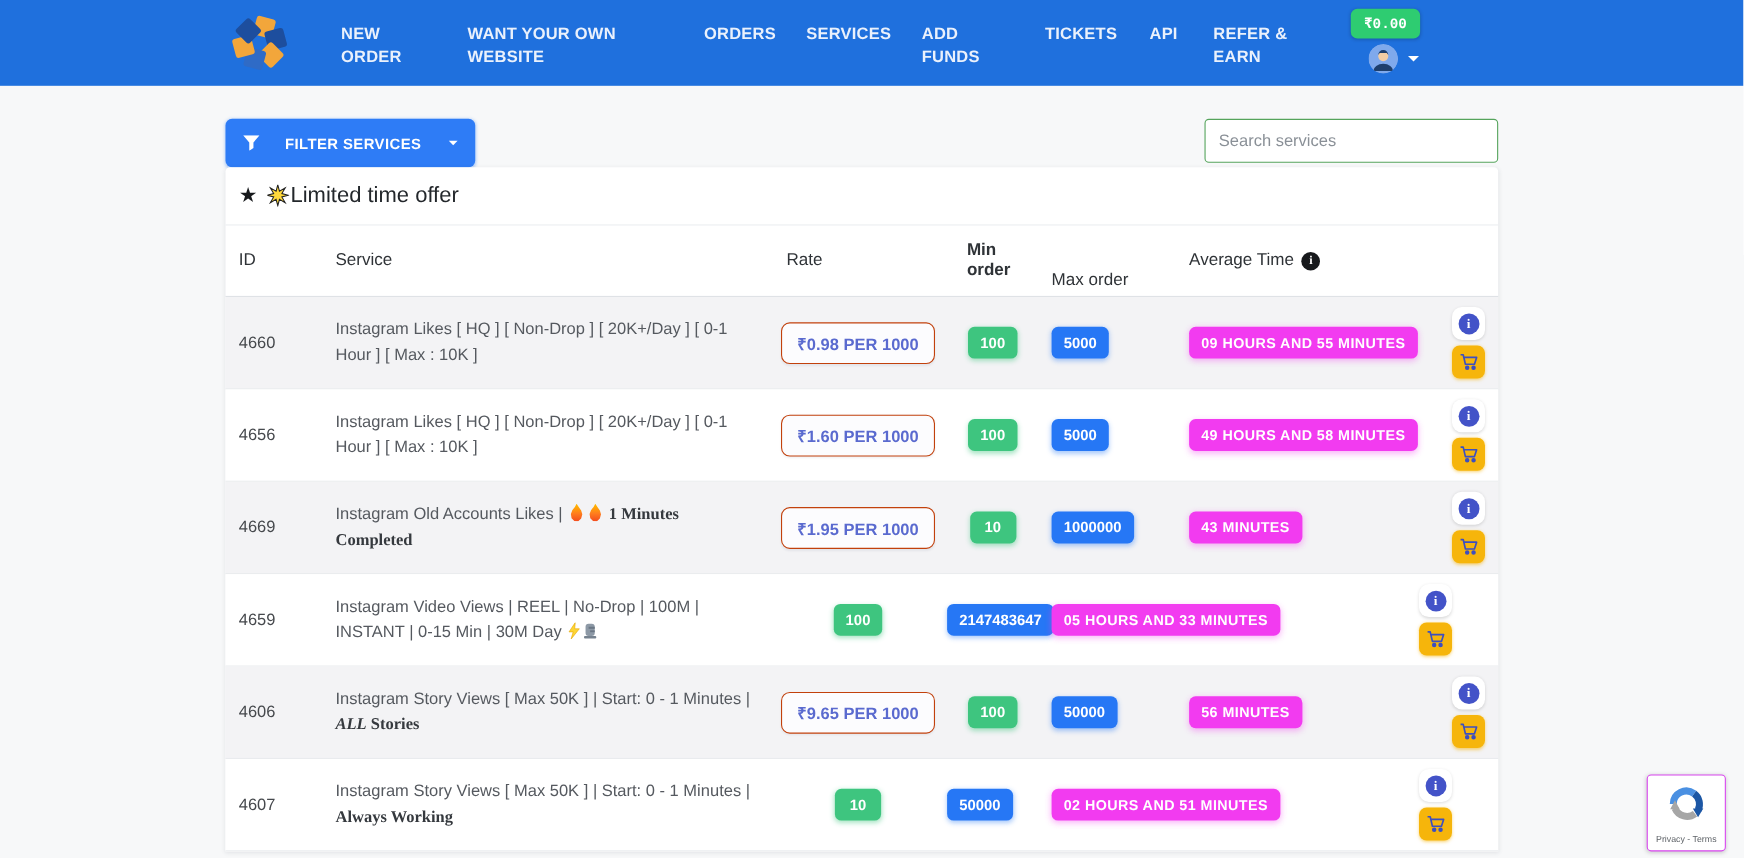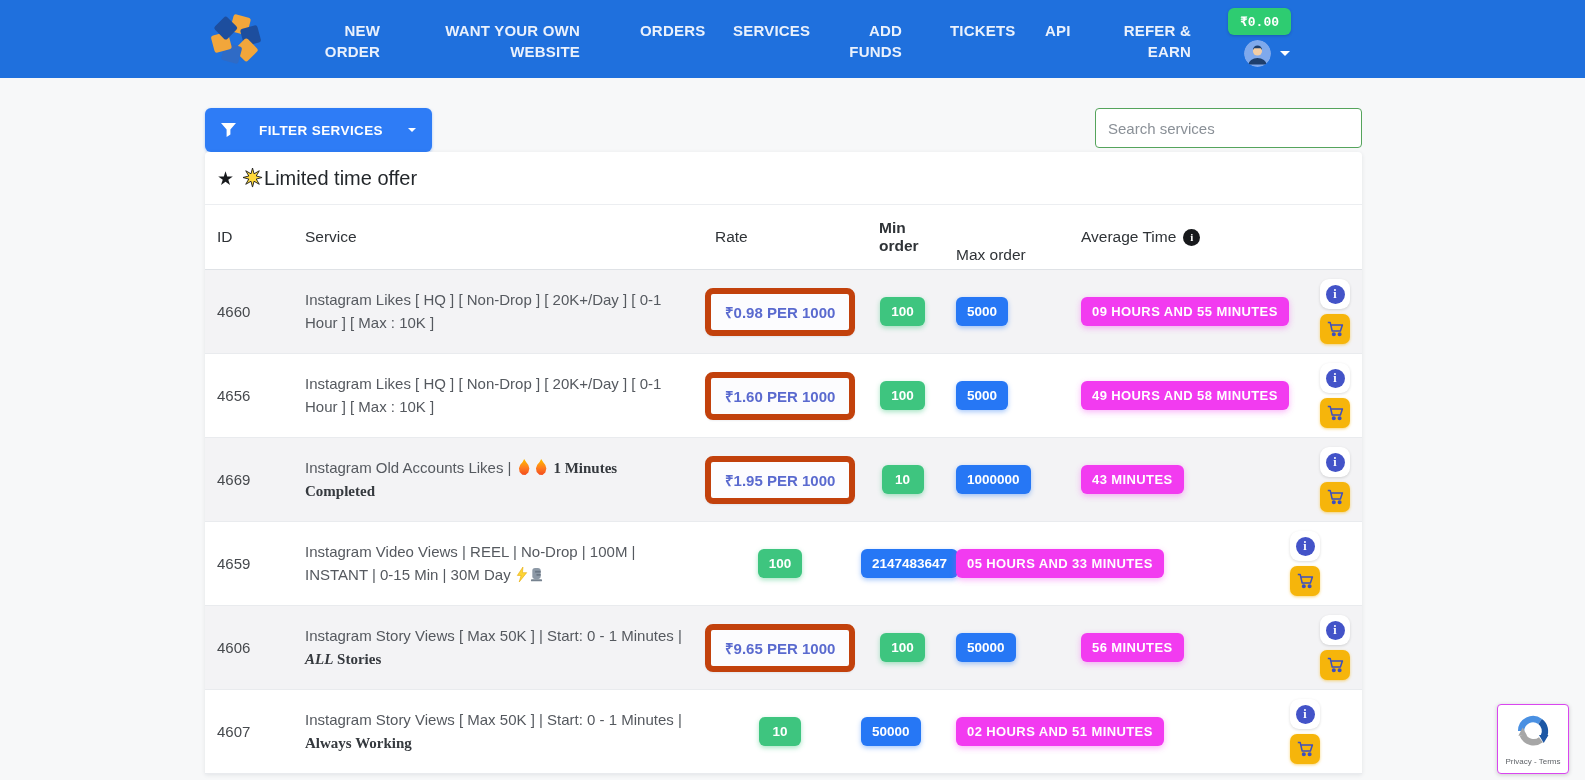--- a/index.html
+++ b/index.html
@@ -1,20 +1,20 @@
 <!DOCTYPE html>
 <html><head>
 <meta charset="utf-8">
 <style>
   * { margin:0; padding:0; box-sizing:border-box; }
   html,body { width:1585px; height:780px; overflow:hidden; }
   body { font-family:"Liberation Sans", sans-serif; background:#f7f8f9; position:relative; }
 
   
-  .navbar { position:absolute; left:0; top:0; width:1585px; height:78px; background:#1f70dd;text-align:right; }
+  .navbar { position:absolute; left:0; top:0; width:1585px; height:78px; background:#1f70dd; }
   .nav-logo { position:absolute; left:207px; top:10px; width:58px; height:58px; cursor:pointer; }
   .nav-items { list-style:none; position:absolute; inset:0; }
   .nav-item { position:absolute; top:20px; color:#eaf1fc; font-size:15px; font-weight:700; line-height:1.4; cursor:pointer; letter-spacing:.2px; }
   .nav-item:nth-child(1){ left:310px; width:70px; }
   .nav-item:nth-child(2){ left:425px; width:155px; }
   .nav-item:nth-child(3){ left:640px; }
   .nav-item:nth-child(4){ left:733px; }
   .nav-item:nth-child(5){ left:838px; width:64px; }
   .nav-item:nth-child(6){ left:950px; }
   .nav-item:nth-child(7){ left:1045px; }
@@ -42,21 +42,21 @@
   .th-avg { padding-left:6px; display:flex; align-items:center; }
   .hdr-info { width:17px; height:17px; border-radius:50%; background:#17191c; color:#fff; font-size:11px; font-weight:700; font-family:"Liberation Serif",serif; display:inline-flex; align-items:center; justify-content:center; margin-left:7px; }
   .trow { min-height:84px; border-bottom:1px solid #e9ebee; }
   .trow.odd { background:#f3f3f5; }
   .trow.even { background:#ffffff; }
   .id-cell { font-size:15px; color:#46494d; }
   .service-cell { font-size:15px; color:#55595f; line-height:1.5; padding-right:20px; }
   .seg-bold { font-family:"Liberation Serif",serif; font-weight:700; color:#35393e; }
   .seg-italic { font-style:italic; }
   .rate-cell { text-align:center; }
-  .rate-badge { display:inline-block; background:#fcfcfe; border:6px solid #c2410c; box-shadow:0 1px 2px rgba(30,40,90,.07); color:#5a6acf; font-weight:600; font-size:15px; padding:8px 14px; border-radius:8px; white-space:nowrap; }
+  .rate-badge { display:inline-block; background:#fcfcfe; border:1px solid #c2410c; box-shadow:0 1px 2px rgba(30,40,90,.07); color:#5a6acf; font-weight:600; font-size:15px; padding:8px 14px; border-radius:8px; white-space:nowrap; }
   .min-cell { text-align:center; }
   .badge { display:inline-block; color:#fff; font-weight:700; font-size:13.5px; padding:7px 11px; border-radius:6px; white-space:nowrap; }
   .badge-min { background:#3ec57f; min-width:42px; text-align:center; box-shadow:0 2px 5px rgba(62,197,127,.45); }
   .badge-max { background:#2677f5; min-width:48px; text-align:center; box-shadow:0 2px 5px rgba(38,119,245,.40); margin-left:6px; }
   .badge-avg { background:#f23bf0; font-size:13px; letter-spacing:.4px; box-shadow:0 2px 6px rgba(242,59,240,.38); margin-left:6px; }
   .actions-cell { justify-self:end; display:flex; flex-direction:column; align-items:center; gap:5px; }
   .info-btn { width:30px; height:30px; background:#fff; border:none; border-radius:9px; box-shadow:0 1px 3px rgba(0,0,0,.14); display:flex; align-items:center; justify-content:center; cursor:pointer; }
   .i-circle { width:19px; height:19px; border-radius:50%; background:#4353c8; color:#fff; font-size:12px; font-weight:700; font-family:"Liberation Serif",serif; display:flex; align-items:center; justify-content:center; }
   .cart-btn { width:30px; height:30px; background:#f6b50b; border:none; border-radius:7px; display:flex; align-items:center; justify-content:center; cursor:pointer; box-shadow:0 1px 3px rgba(246,181,11,.55); }
 

